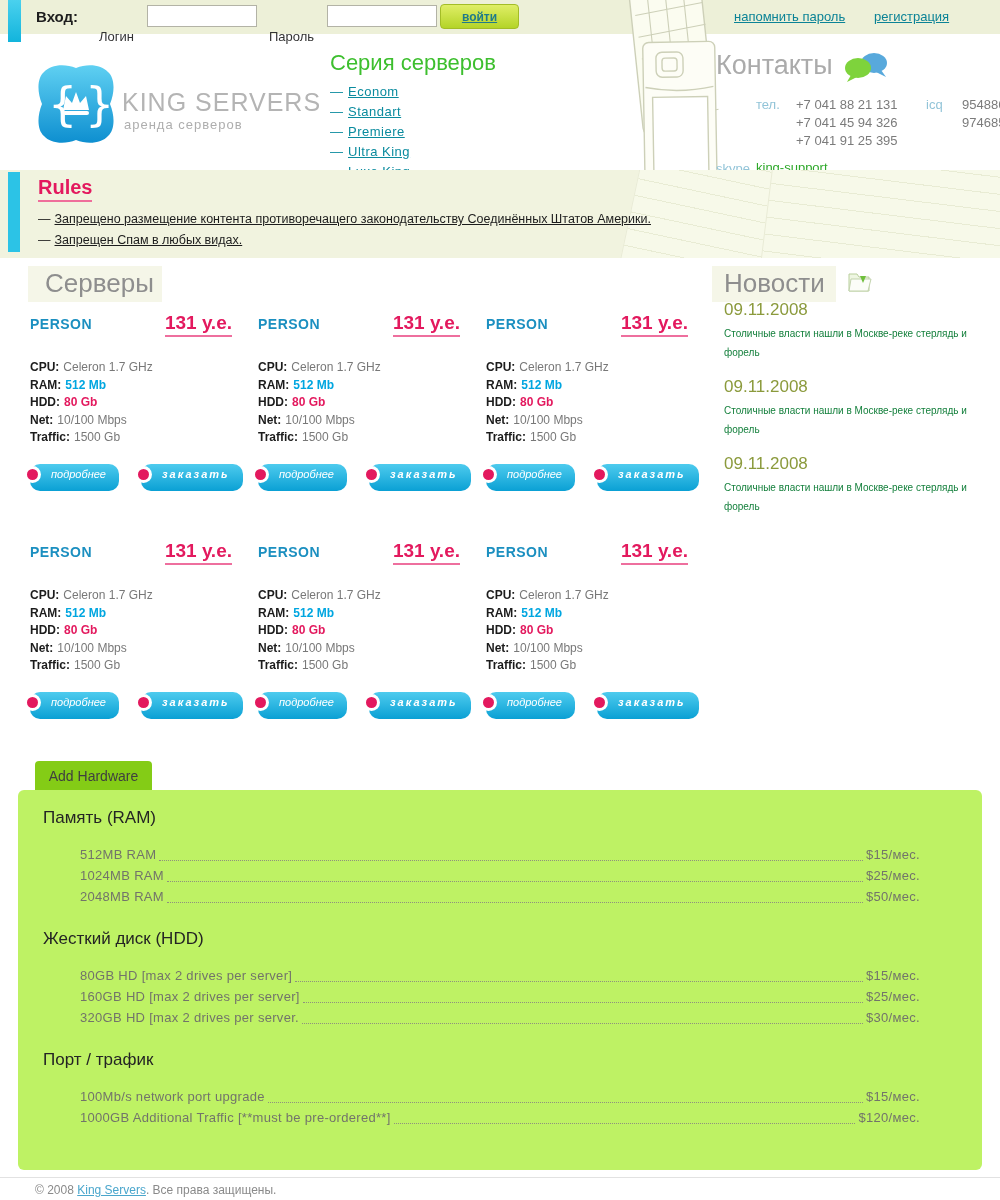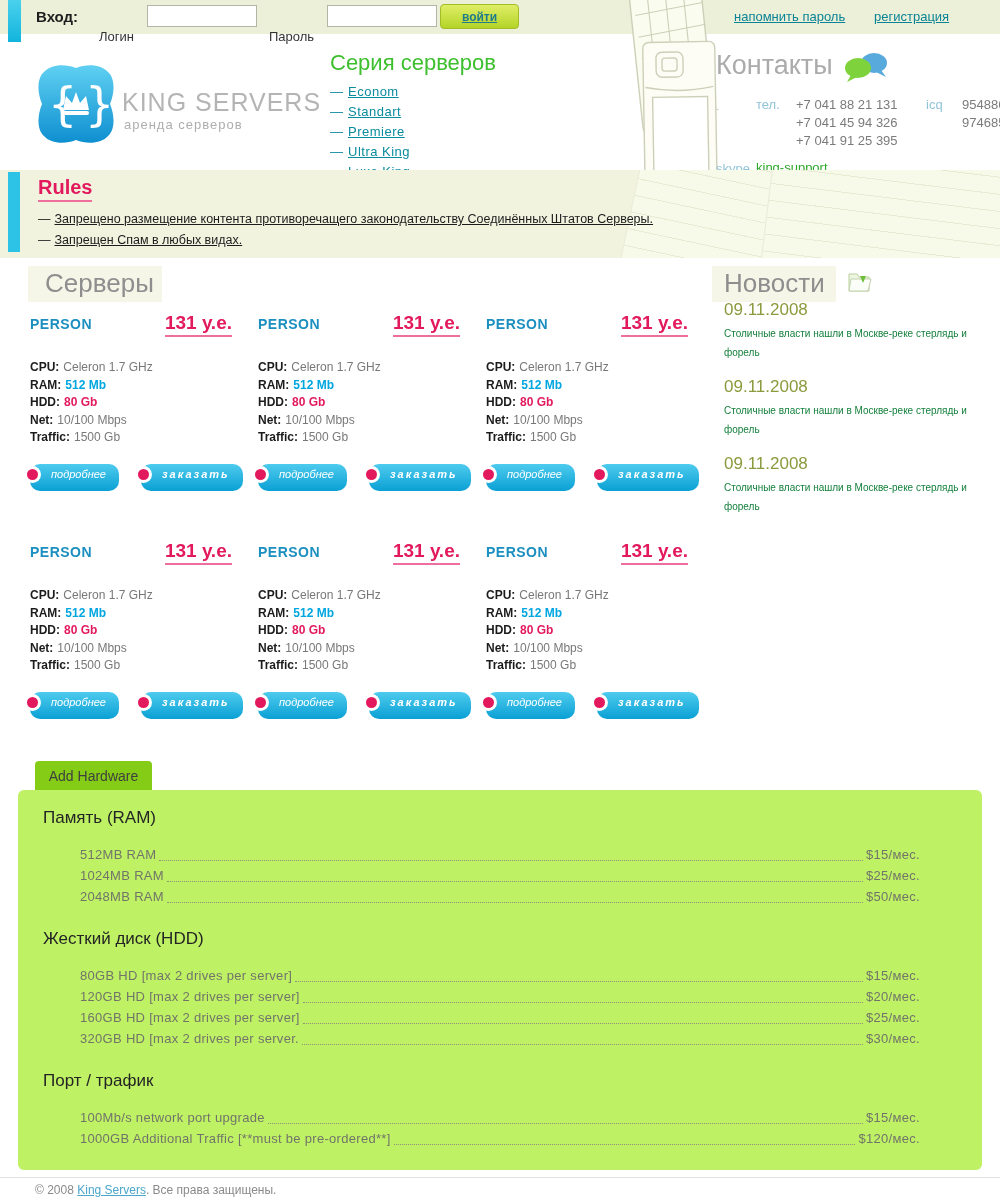--- a/index.html
+++ b/index.html
@@ -236,21 +236,21 @@
   </div>
 
   <div class="rules-band">
     <div class="paper p1"></div>
     <div class="paper p2"></div>
     <div class="cyan-rules"></div>
     <div class="rules-title">Rules</div>
     <div class="rules-list">
 
         <div class="rule-line">
-          <span class="dash">—</span><a class="rule-link">Запрещено размещение контента противоречащего законодательству Соединённых Штатов Серверы.</a>
+          <span class="dash">—</span><a class="rule-link">Запрещено размещение контента противоречащего законодательству Соединённых Штатов Америки.</a>
         </div>
 
         <div class="rule-line">
           <span class="dash">—</span><a class="rule-link">Запрещен Спам в любых видах.</a>
         </div>
       </div>
   </div>
 
   <div class="servers-title-block"></div>
   <div class="servers-title">Серверы</div>
@@ -421,25 +421,20 @@
     <div class="hw-section">
       <div class="hw-section-title">Жесткий диск (HDD)</div>
       <div class="hw-rows">
 
           <div class="hw-row">
             <span class="hw-item">80GB HD [max 2 drives per server]</span>
             <span class="dots"></span>
             <span class="hw-price">$15/мес.</span>
           </div>
 
-          <div class="hw-row">
-            <span class="hw-item">120GB HD [max 2 drives per server]</span>
-            <span class="dots"></span>
-            <span class="hw-price">$20/мес.</span>
-          </div>
 
           <div class="hw-row">
             <span class="hw-item">160GB HD [max 2 drives per server]</span>
             <span class="dots"></span>
             <span class="hw-price">$25/мес.</span>
           </div>
 
           <div class="hw-row">
             <span class="hw-item">320GB HD [max 2 drives per server.</span>
             <span class="dots"></span>

